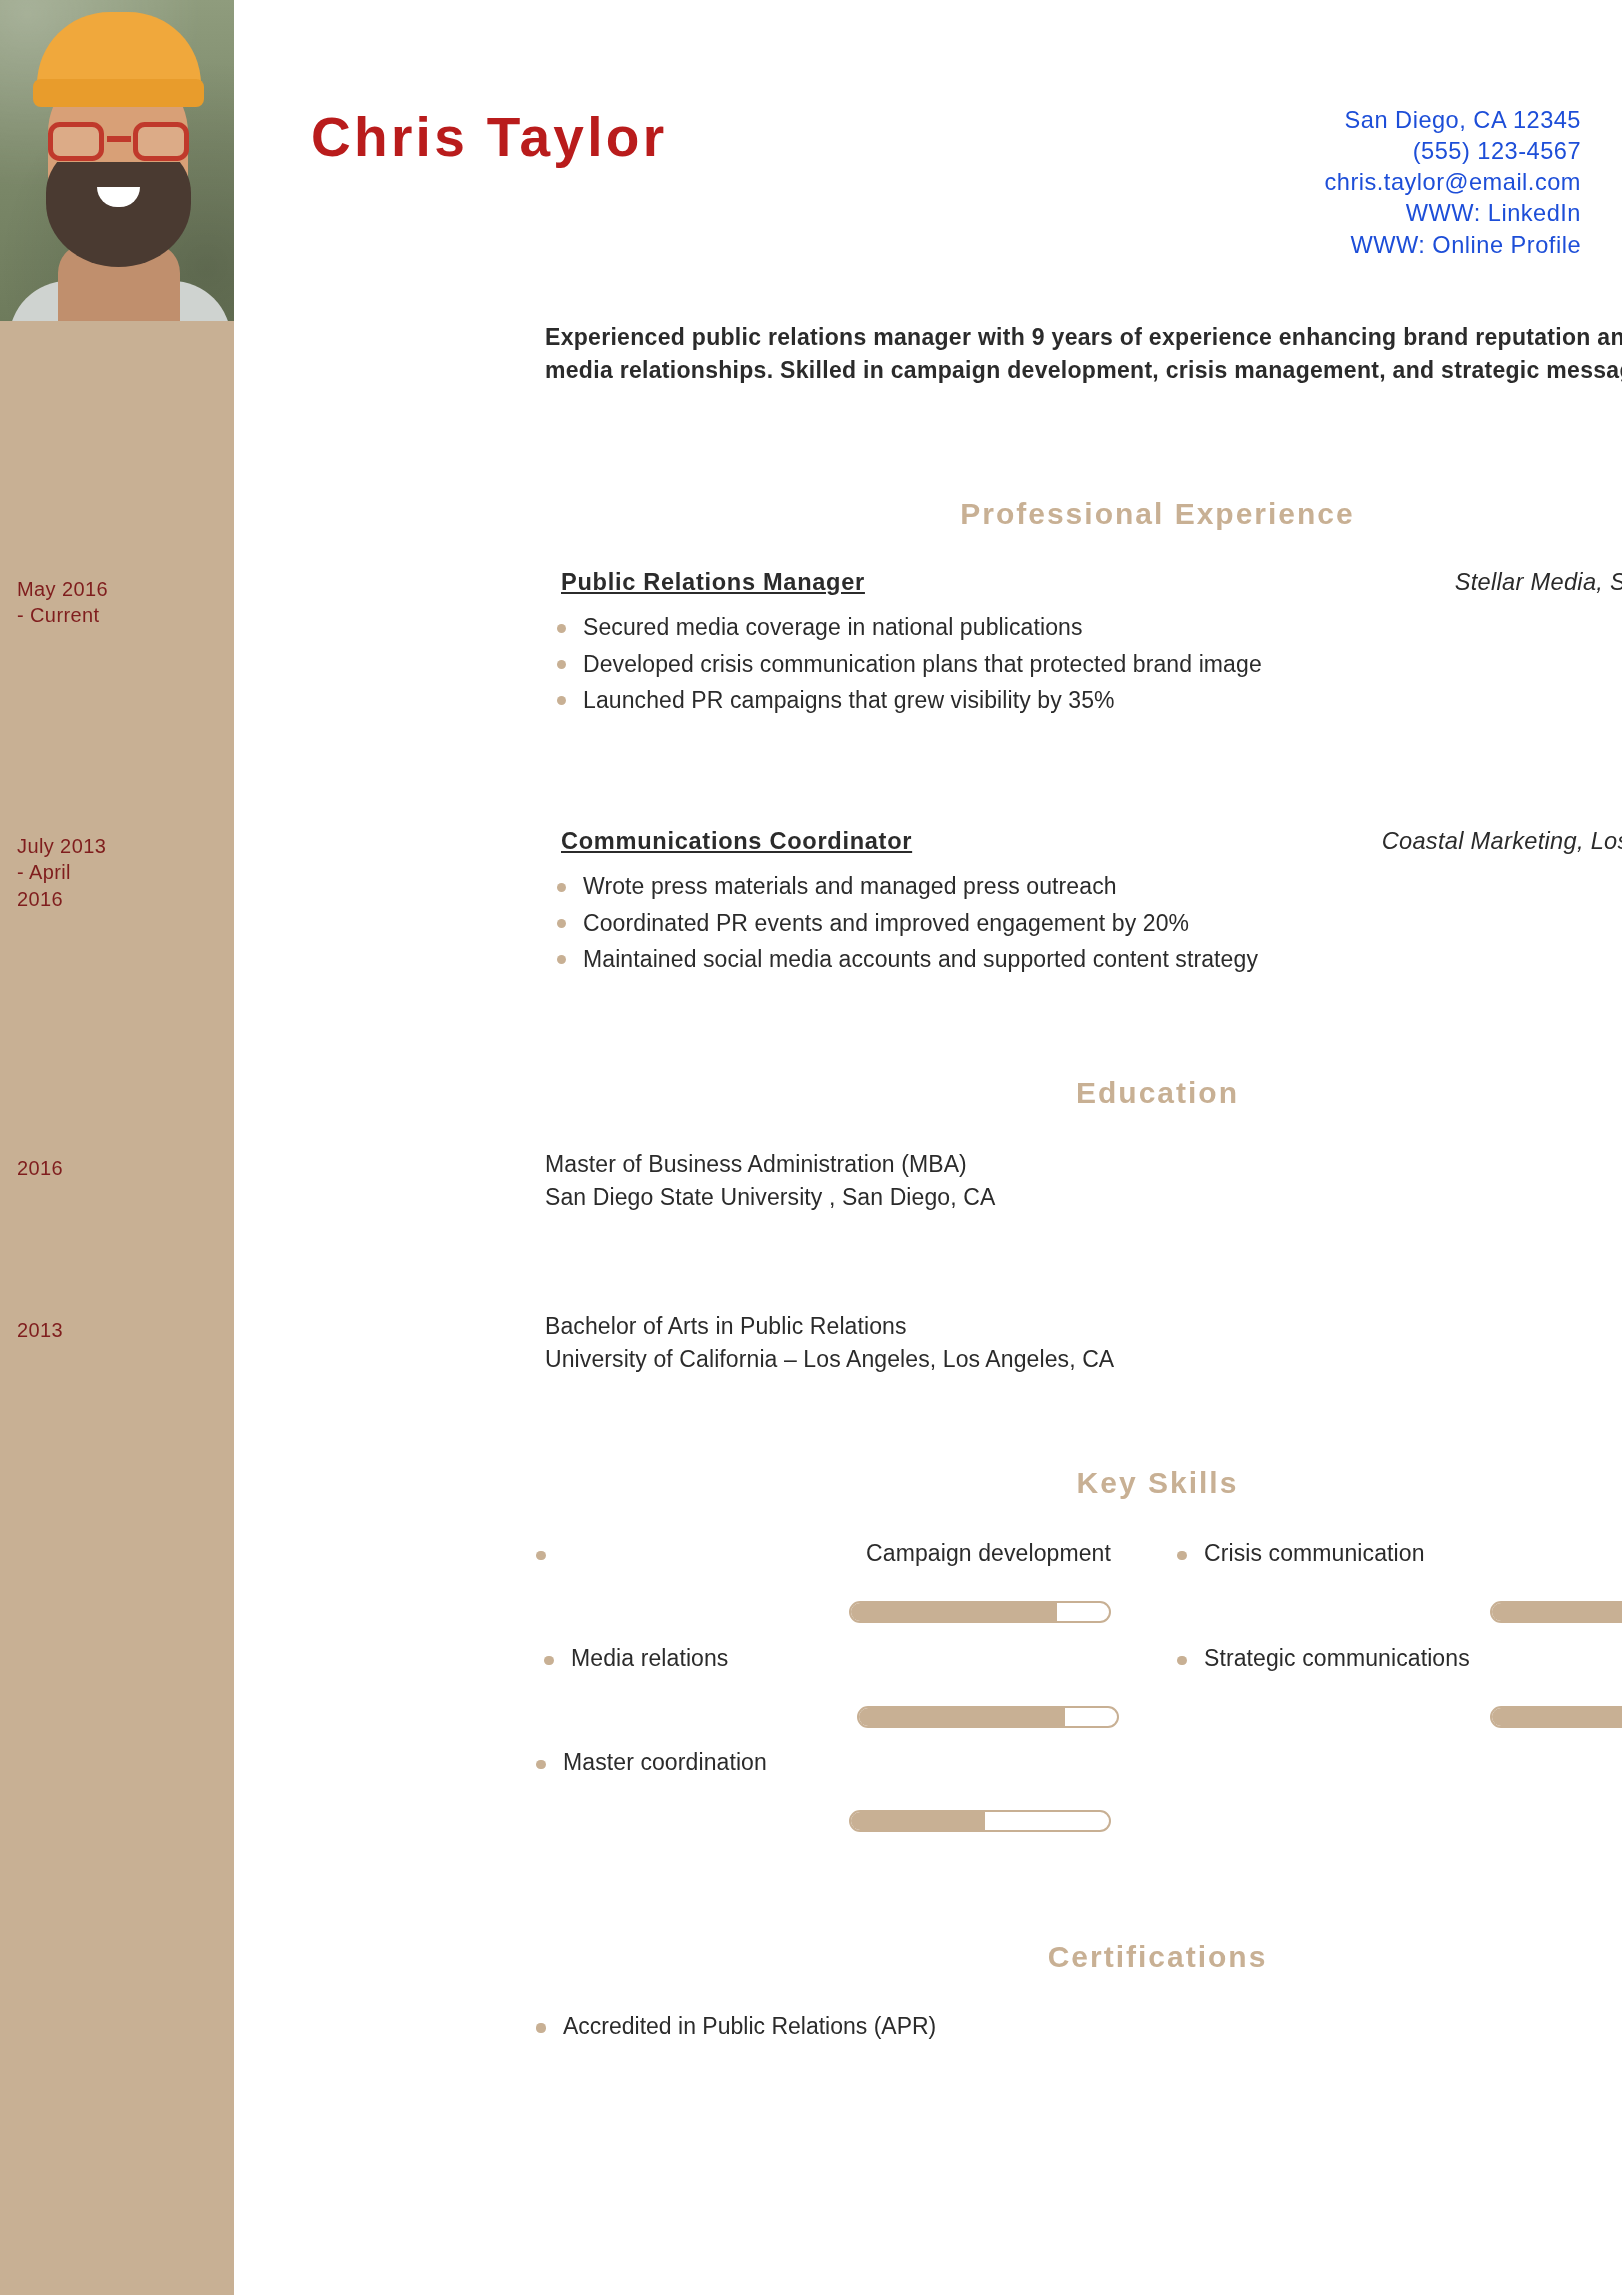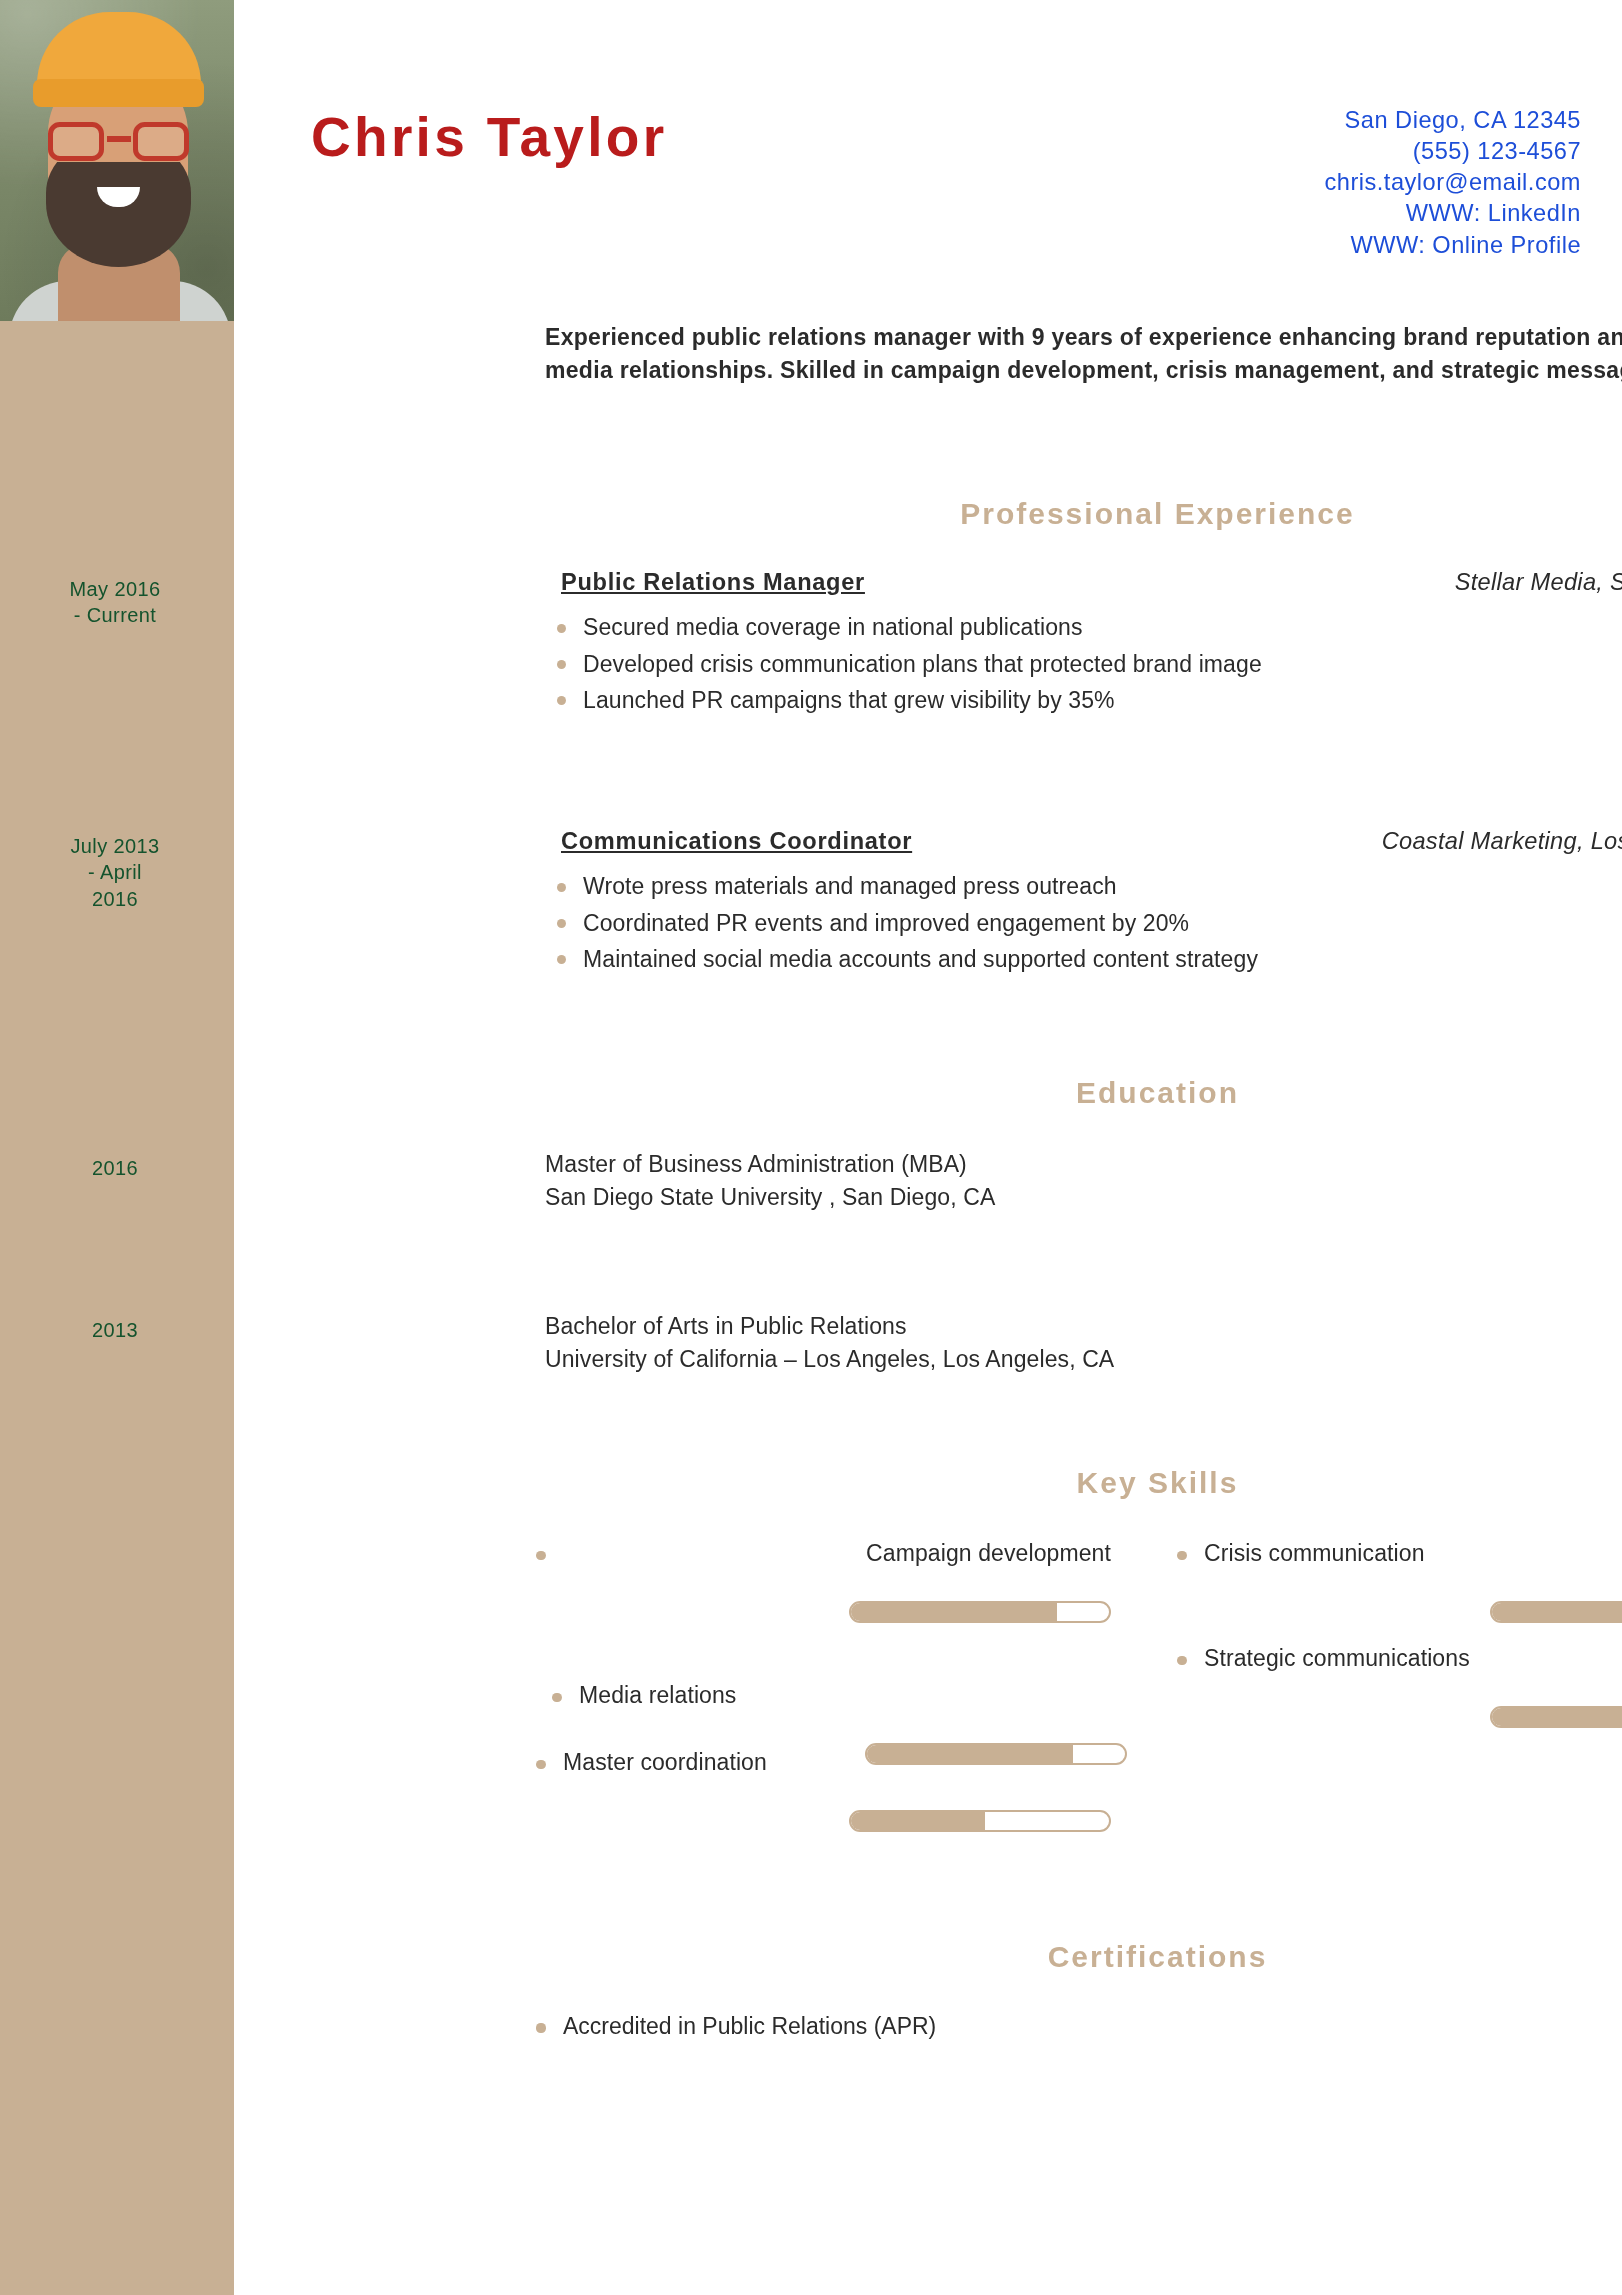--- a/index.html
+++ b/index.html
@@ -128,22 +128,22 @@
   .sidebar-dates {
     position: absolute;
     left: 0;
     top: 0;
     width: 234px;
   }
   .side-date {
     position: absolute;
     right: 21px;
     width: 196px;
-    text-align: center;
-    color: #14532d;
+    text-align: left;
+    color: #7f1d1d;
     font-size: 20px;
     line-height: 1.32;
     letter-spacing: 0.4px;
   }
 
   
   .main {
     position: absolute;
     left: 234px;
     top: 0;
@@ -420,21 +420,21 @@
         </div>
     </div>
 
     <div class="skill" style="left:641px; top:0;">
       <div class="label">Crisis communication</div>
       <div class="bar">
           <span style="width:85%"></span>
         </div>
     </div>
 
-    <div class="skill" style="left:16px; top:105px;margin-top:37px;">
+    <div class="skill" style="left:8px; top:105px;">
       <div class="label">Media relations</div>
       <div class="bar">
           <span style="width:80%"></span>
         </div>
     </div>
 
     <div class="skill" style="left:641px; top:105px;">
       <div class="label">Strategic communications</div>
       <div class="bar">
           <span style="width:70%"></span>

